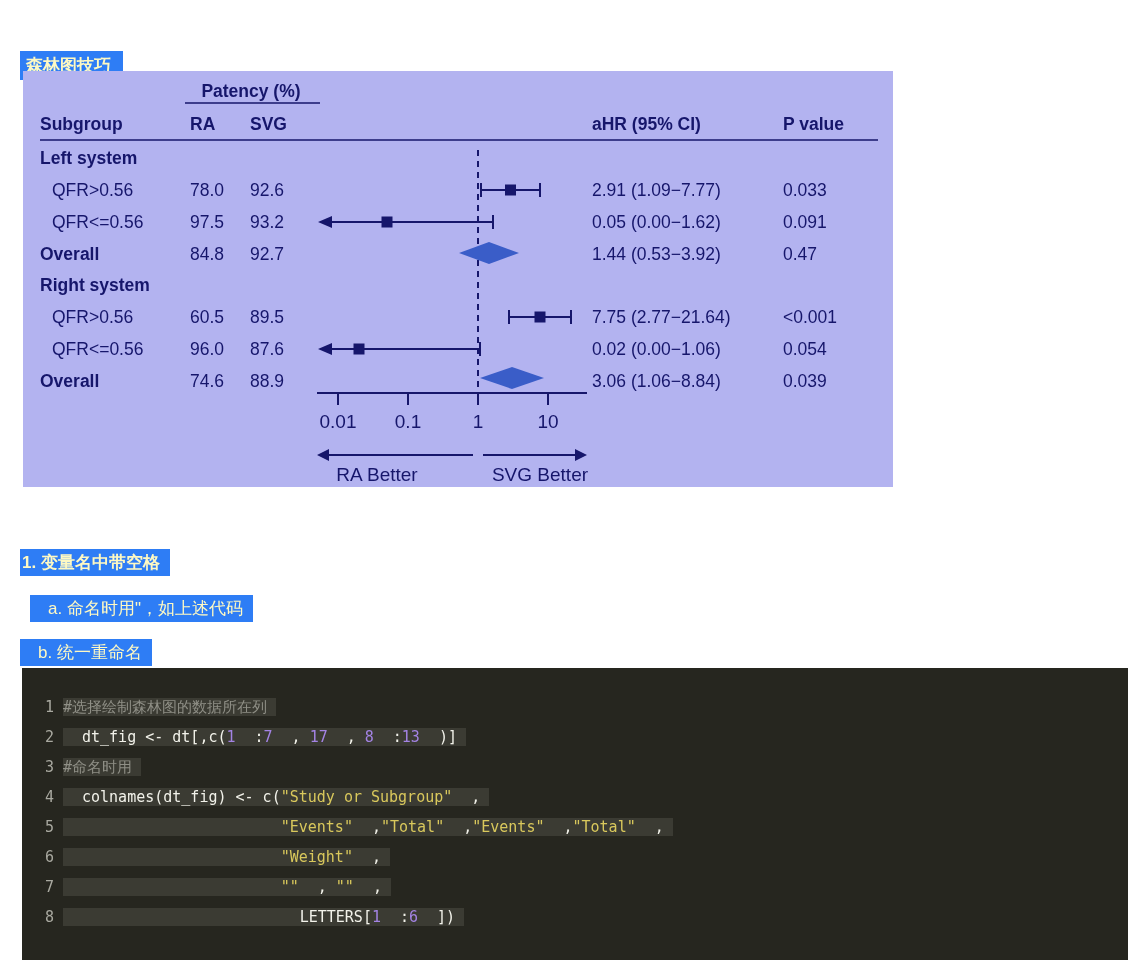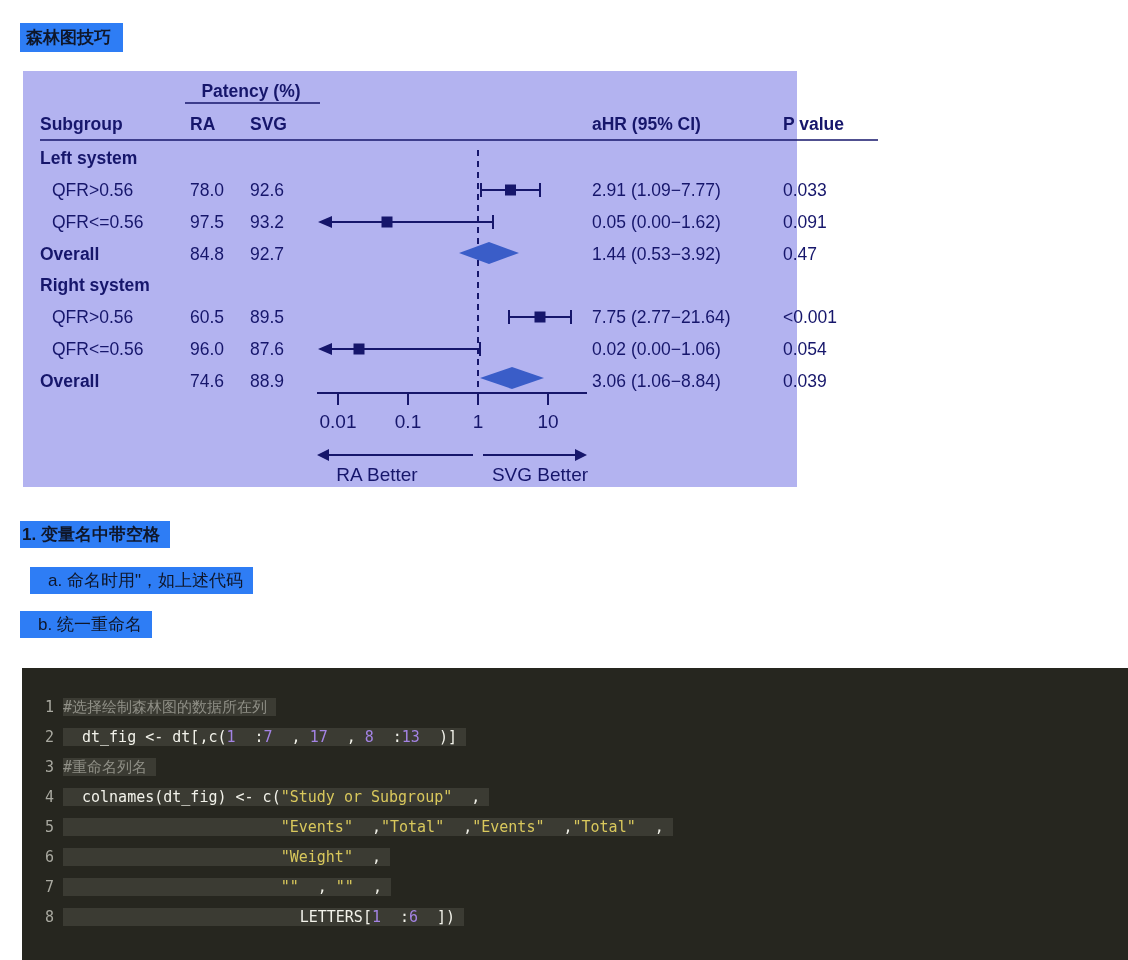--- a/index.html
+++ b/index.html
@@ -1,26 +1,26 @@
 <!DOCTYPE html>
 <html><head>
 <meta charset="utf-8">
 <style>
   html,body{margin:0;padding:0;}
   body{
     width:1128px;height:960px;position:relative;background:#ffffff;
     font-family:"Liberation Sans",sans-serif;overflow:hidden;
   }
-  .hl{background:#2e7df5;color:#0f172a;display:inline-block;white-space:pre;}
+  .hl{background:#2e7df5;color:#fef9c3;display:inline-block;white-space:pre;margin-top:28px;}
   #doc-title{position:absolute;left:20px;top:23px;font-size:17px;font-weight:bold;padding:3px 12px 3px 6px;}
   #heading-1{position:absolute;left:20px;top:521px;font-size:17px;font-weight:bold;padding:2px 10px 2px 2px;}
   #item-a{position:absolute;left:30px;top:567px;font-size:17px;padding:2px 10px 2px 18px;}
   #item-b{position:absolute;left:20px;top:611px;font-size:17px;padding:2px 10px 2px 18px;}
 
-  .figure{position:absolute;left:23px;top:71px;width:774px;height:416px;background:#b3b3f0;}
+  .figure{position:absolute;left:23px;top:71px;width:870px;height:416px;background:#b3b3f0;}
   .figure svg{display:block;}
   .figure text{fill:#16166b;font-family:"Liberation Sans",sans-serif;}
   .ftxt{font-size:17.5px;}
   .fbold{font-size:17.5px;font-weight:bold;}
   .faxis{font-size:19px;}
 
   .codeblock{
     position:absolute;left:22px;top:668px;width:1114px;height:292px;
     background:#26261f;box-sizing:border-box;padding:24px 0 0 18px;
     font-family:"DejaVu Sans Mono","Liberation Mono",monospace;font-size:15px;
@@ -129,19 +129,19 @@
   </svg>
 </div>
 
 <span id="heading-1" class="hl">1. 变量名中带空格</span>
 <span id="item-a" class="hl">a. 命名时用"，如上述代码</span>
 <span id="item-b" class="hl">b. 统一重命名</span>
 
 <div class="codeblock">
   <div class="code-line"><span class="lineno">1</span><span class="code-content"><span class="tok-comment">#选择绘制森林图的数据所在列 </span></span></div>
   <div class="code-line"><span class="lineno">2</span><span class="code-content"><span class="tok-plain">dt_fig &lt;- dt[,c(</span><span class="tok-num">1</span><span class="tok-plain">:</span><span class="tok-num">7</span><span class="tok-plain">, </span><span class="tok-num">17</span><span class="tok-plain">, </span><span class="tok-num">8</span><span class="tok-plain">:</span><span class="tok-num">13</span><span class="tok-plain">)] </span></span></div>
-  <div class="code-line"><span class="lineno">3</span><span class="code-content"><span class="tok-comment">#重命名列名 </span></span></div>
+  <div class="code-line"><span class="lineno">3</span><span class="code-content"><span class="tok-comment">#命名时用 </span></span></div>
   <div class="code-line"><span class="lineno">4</span><span class="code-content"><span class="tok-plain">colnames(dt_fig) &lt;- c(</span><span class="tok-str">"Study or Subgroup"</span><span class="tok-plain">, </span></span></div>
   <div class="code-line"><span class="lineno">5</span><span class="code-content"><span class="tok-plain">                      </span><span class="tok-str">"Events"</span><span class="tok-plain">,</span><span class="tok-str">"Total"</span><span class="tok-plain">,</span><span class="tok-str">"Events"</span><span class="tok-plain">,</span><span class="tok-str">"Total"</span><span class="tok-plain">, </span></span></div>
   <div class="code-line"><span class="lineno">6</span><span class="code-content"><span class="tok-plain">                      </span><span class="tok-str">"Weight"</span><span class="tok-plain">, </span></span></div>
   <div class="code-line"><span class="lineno">7</span><span class="code-content"><span class="tok-plain">                      </span><span class="tok-str">""</span><span class="tok-plain">, </span><span class="tok-str">""</span><span class="tok-plain">, </span></span></div>
   <div class="code-line"><span class="lineno">8</span><span class="code-content"><span class="tok-plain">                      </span><span class="tok-plain">LETTERS[</span><span class="tok-num">1</span><span class="tok-plain">:</span><span class="tok-num">6</span><span class="tok-plain">]) </span></span></div>
 </div>
 
 </body></html>

